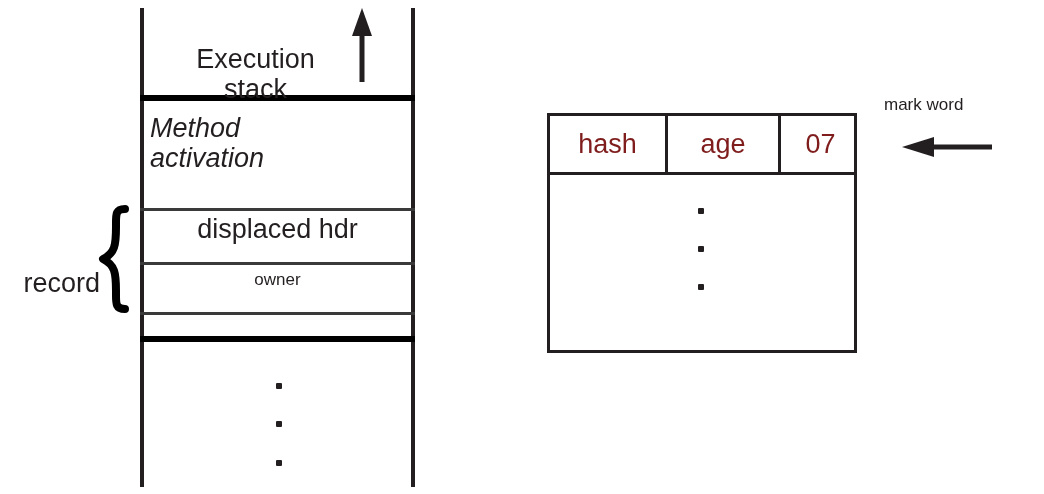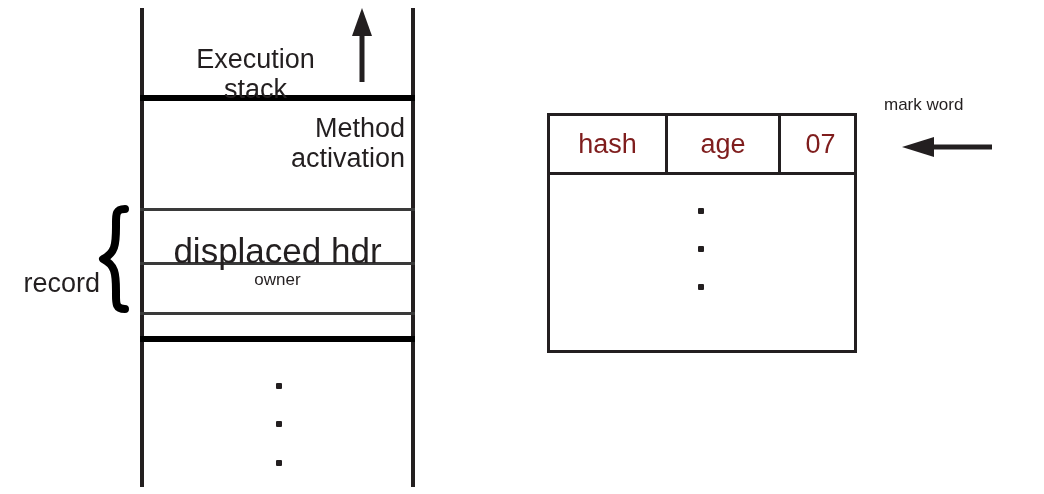--- a/index.html
+++ b/index.html
@@ -39,22 +39,22 @@
 
   #stack-label {
     left: 168px; top: 8px; width: 175px;
     text-align: center; font-size: 27px; margin-top: 36px;
   }
 
   
   #stack-arrow { position: absolute; left: 348px; top: 6px; width: 28px; height: 76px; }
 
   
-  #row-method   { left: 150px; top: 113px; width: 255px; text-align:right; font-size: 27px; }
-  #row-hdr      { left: 150px; top: 231px; width: 255px; text-align:center; font-size: 35px; }
+  #row-method   { left: 150px; top: 113px; width: 255px; text-align:left; font-size: 27px; font-style: italic; }
+  #row-hdr      { left: 150px; top: 214px; width: 255px; text-align:center; font-size: 27px; }
   #row-owner    { left: 150px; top: 270px; width: 255px; text-align:center; font-size: 17px; }
 
   
   .vdot { position: absolute; width: 6px; height: 6px; background: #231f20; border-radius: 1px; }
 
   
   #lock-brace { position: absolute; left: 98px; top: 205px; width: 32px; height: 108px; }
   #lock-label-1 { left: 4px;  top: 222px; width: 96px; text-align: right; font-size: 27px; }
   #lock-label-2 { left: -12px; top: 268px; width: 112px; text-align: right; font-size: 27px; }
 

